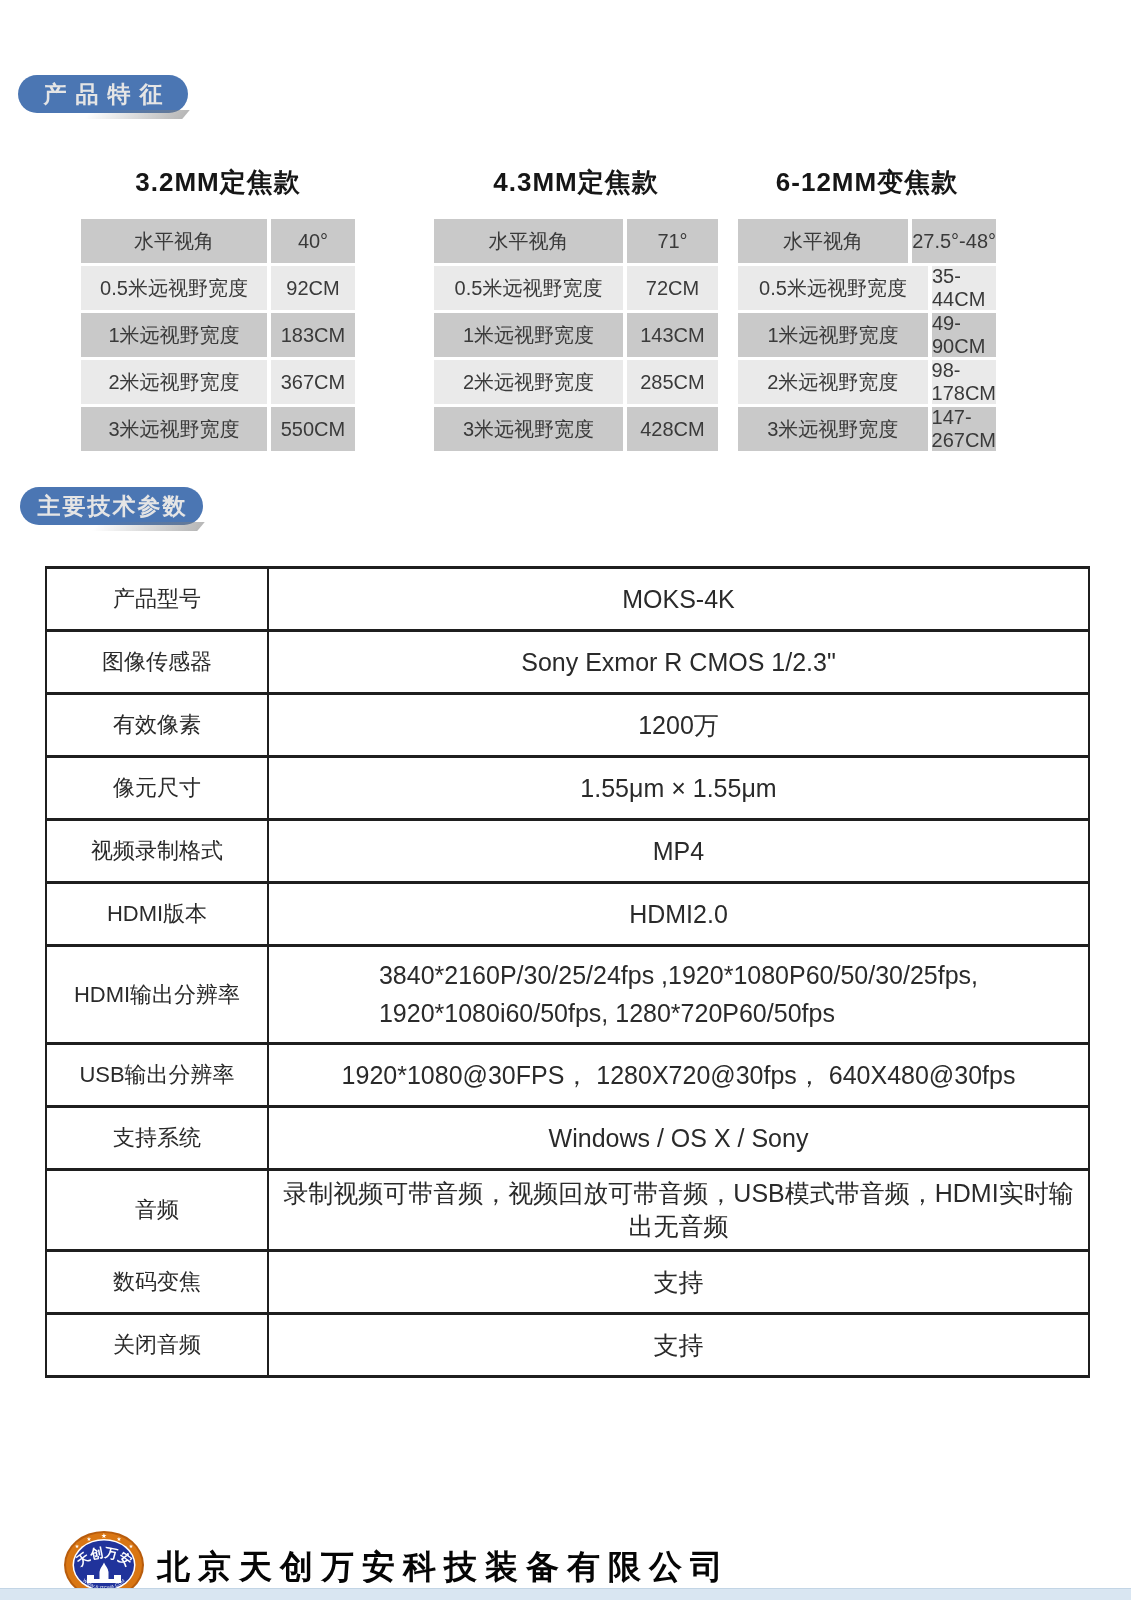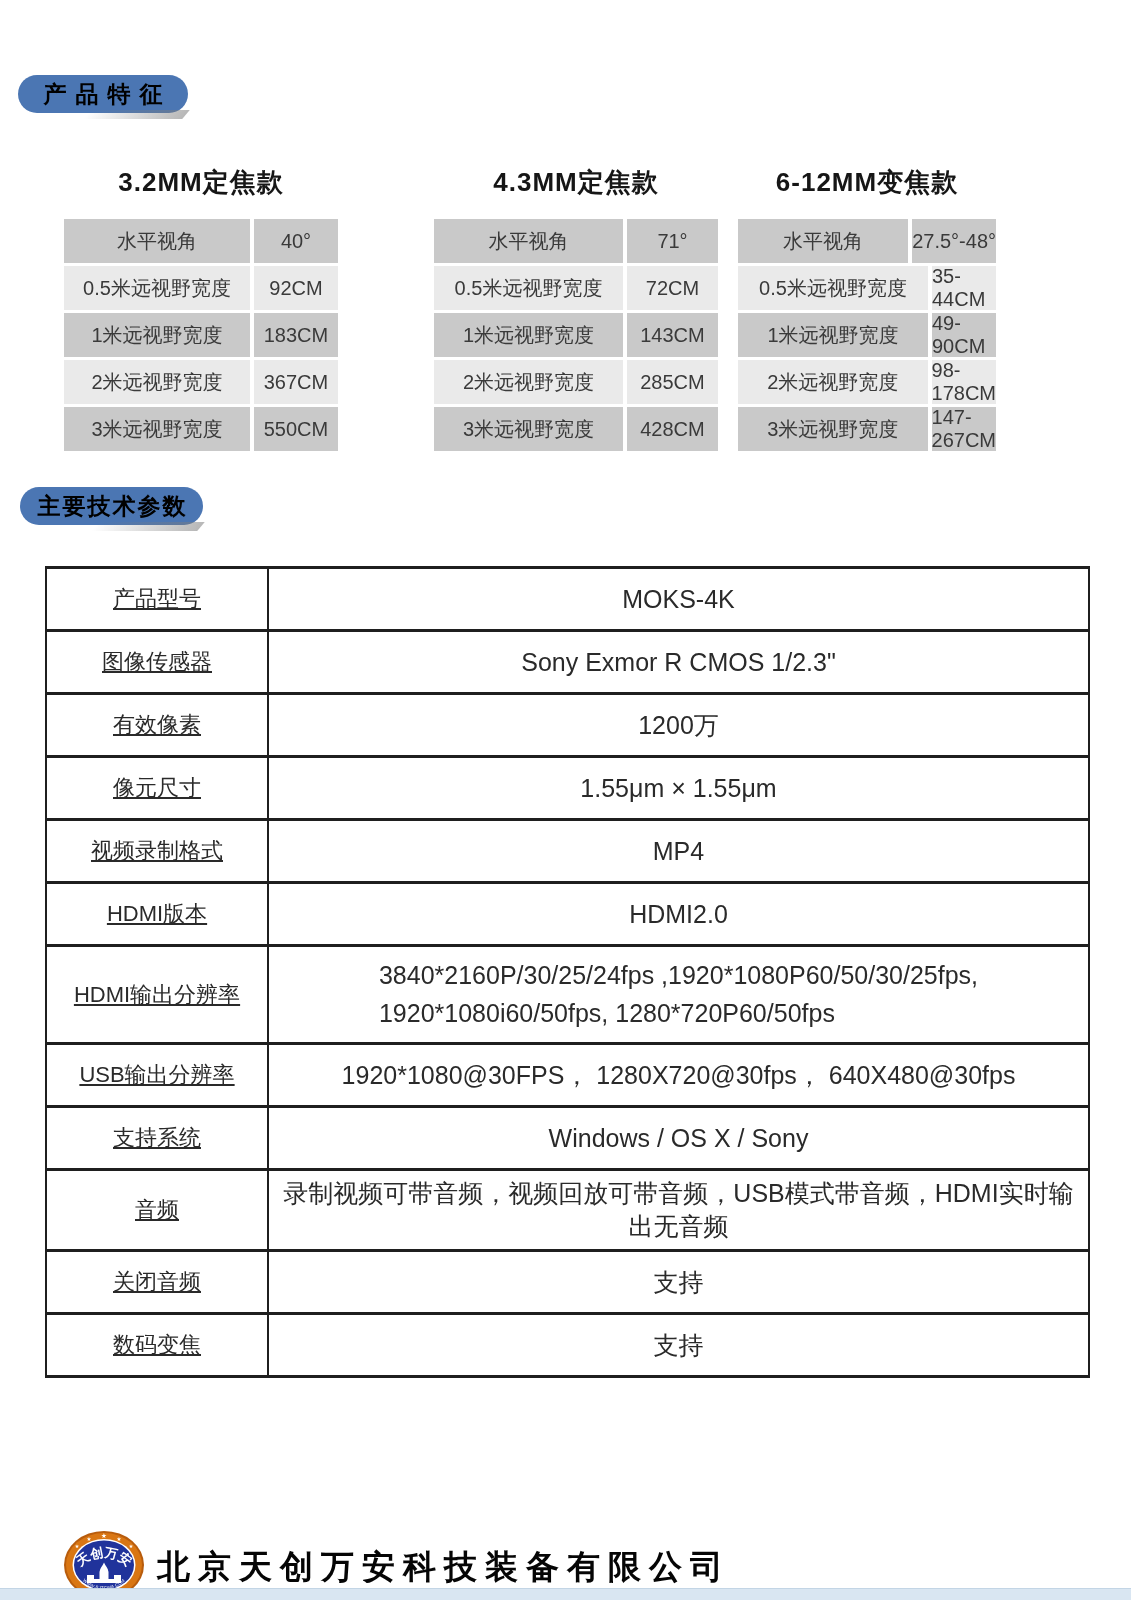--- a/index.html
+++ b/index.html
@@ -16,21 +16,21 @@
   html,body{background:#ffffff;}
   body{font-family:"Liberation Sans","DejaVu Sans",sans-serif;}
   .page{position:relative;width:1131px;height:1600px;background:#ffffff;overflow:hidden;}
 
   
   .badge{
     position:absolute;
     height:38px;
     background:var(--badge-blue);
     border-radius:19px;
-    color:#000000;
+    color:#e5e5e5;
     font-weight:bold;
     font-size:23px;
     display:flex;align-items:center;justify-content:center;
     z-index:2;
   }
   .badge::after{
     content:"";
     position:absolute;
     bottom:-6px;right:2px;
     width:58%;height:9px;
@@ -49,37 +49,37 @@
   }
   .frow{display:flex;margin-bottom:3px;}
   .frow .fcell{
     height:44px;display:flex;align-items:center;justify-content:center;
     font-size:20px;color:var(--text-dark);font-weight:500;
   }
   .frow .flabel{margin-right:4px;}
   .frow .fvalue{flex:1;}
   .frow.dark .fcell{background:var(--row-dark);}
   .frow.light .fcell{background:var(--row-light);}
-  #ft0{left:64px;width:274px;} #ft0 .flabel{width:186px;}
+  #ft0{left:81px;width:274px;} #ft0 .flabel{width:186px;}
   #ft1{left:434px;width:284px;} #ft1 .flabel{width:189px;}
   #ft2{left:738px;width:258px;} #ft2 .flabel{width:190px;}
 
   
   .spec{
     position:absolute;left:45px;top:566px;width:1045px;
     border-collapse:collapse;table-layout:fixed;
   }
   .spec td{
     border:2px solid var(--table-border);
     border-top-width:3px;border-bottom-width:3px;
     text-align:center;vertical-align:middle;
     color:#2a2a2a;
     padding:6px 10px;
   }
-  .spec td.slabel{width:222px;font-size:22px;font-weight:500;text-decoration:underline;}
+  .spec td.slabel{width:222px;font-size:22px;font-weight:500;}
   .spec td.svalue{font-size:25px;}
   .spec tr{height:63px;}
   .spec tr.multiline{height:98px;}
   .spec tr.multiline .svalue span{
     display:inline-block;text-align:left;white-space:pre-line;line-height:1.5;
   }
 
   
   .footer-logo{position:absolute;left:63px;top:1530px;width:82px;height:70px;}
   .company-name{
@@ -218,25 +218,25 @@
         </tr>
         <tr>
           <td class="slabel">支持系统</td>
           <td class="svalue"><span>Windows / OS X / Sony</span></td>
         </tr>
         <tr>
           <td class="slabel">音频</td>
           <td class="svalue"><span>录制视频可带音频，视频回放可带音频，USB模式带音频，HDMI实时输出无音频</span></td>
         </tr>
         <tr>
+          <td class="slabel">数码变焦</td>
+          <td class="svalue"><span>支持</span></td>
+        </tr>
+        <tr>
           <td class="slabel">关闭音频</td>
-          <td class="svalue"><span>支持</span></td>
-        </tr>
-        <tr>
-          <td class="slabel">数码变焦</td>
           <td class="svalue"><span>支持</span></td>
         </tr>
       </tbody>
   </table>
 
   <svg class="footer-logo" viewBox="0 0 82 70">
     <ellipse cx="41" cy="35" rx="40" ry="34" fill="#b85c0c"></ellipse>
     <ellipse cx="41" cy="35" rx="38" ry="32" fill="#d97613"></ellipse>
     <ellipse cx="41" cy="35" rx="31.5" ry="26" fill="#ffffff"></ellipse>
     <ellipse cx="41" cy="35" rx="30" ry="24.5" fill="#20339b"></ellipse>

